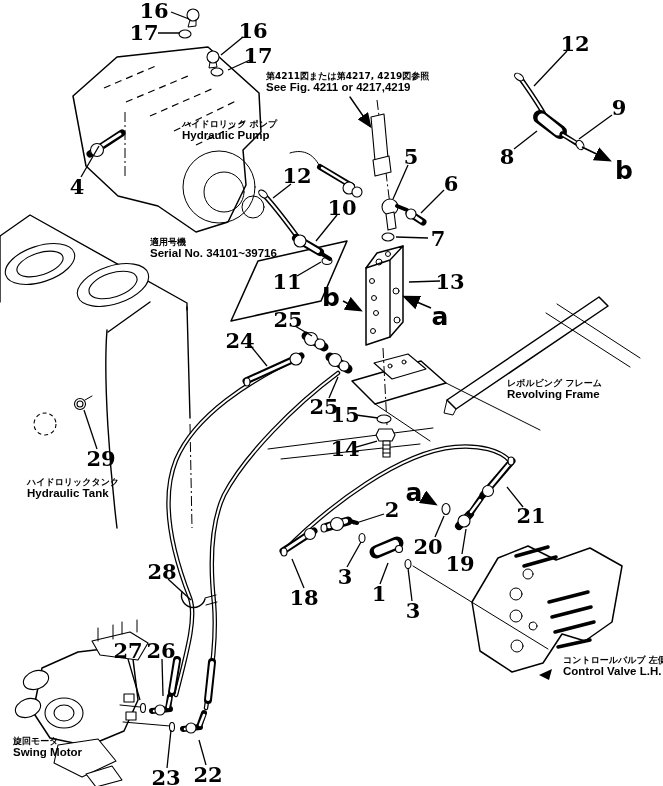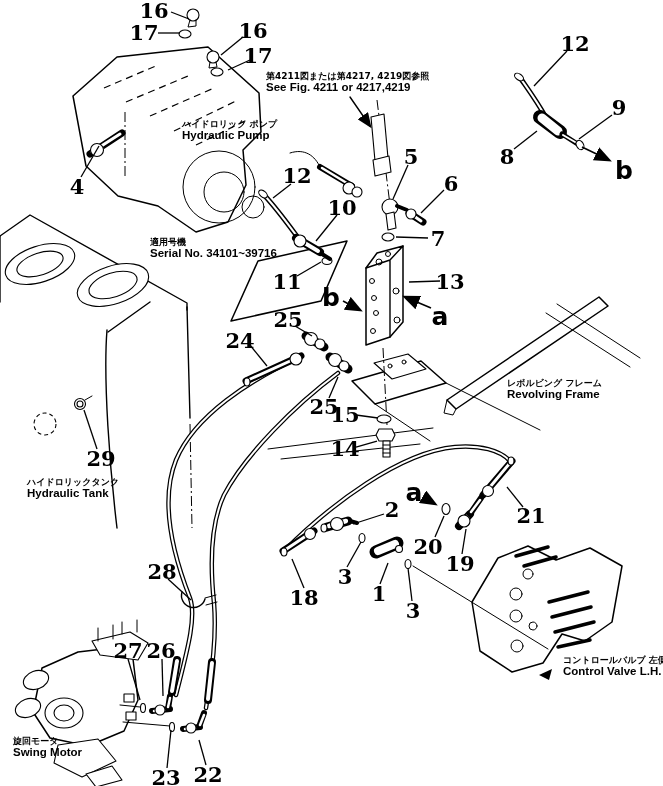--- a/index.html
+++ b/index.html
@@ -1,17 +1,17 @@
 <!DOCTYPE html>
 <html><head>
 <meta charset="utf-8">
 <style>
   html,body{margin:0;padding:0;background:#fff;}
   .page{position:relative;width:663px;height:786px;background:#fff;overflow:hidden;
-        font-family:"Liberation Sans",sans-serif;}
+        font-family:"Liberation Sans",sans-serif;border-radius:27px;}
   svg{position:absolute;left:0;top:0;}
   .ink{stroke:#000;fill:none;stroke-width:1.4;stroke-linecap:round;stroke-linejoin:round;}
   .ink-thin{stroke:#000;fill:none;stroke-width:1;stroke-linecap:round;}
   .body{fill:#fff;stroke:#000;stroke-width:1.5;stroke-linejoin:round;}
   .body-thin{fill:#fff;stroke:#000;stroke-width:1.1;stroke-linejoin:round;}
   .hatch{stroke:#000;stroke-width:1.2;stroke-dasharray:7 5;fill:none;}
   .cline{stroke:#000;stroke-width:1;stroke-dasharray:10 3 2 3;fill:none;}
   .dashed{stroke:#000;stroke-width:1.1;stroke-dasharray:4 3;fill:none;}
   .tube-b{stroke:#000;fill:none;stroke-linecap:round;}
   .tube-w{stroke:#fff;fill:none;stroke-linecap:round;}

